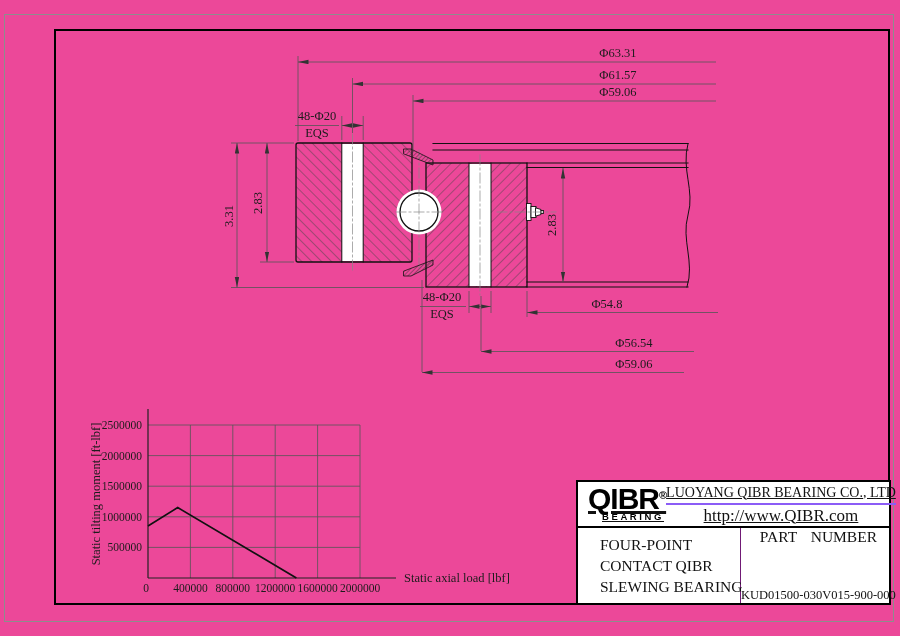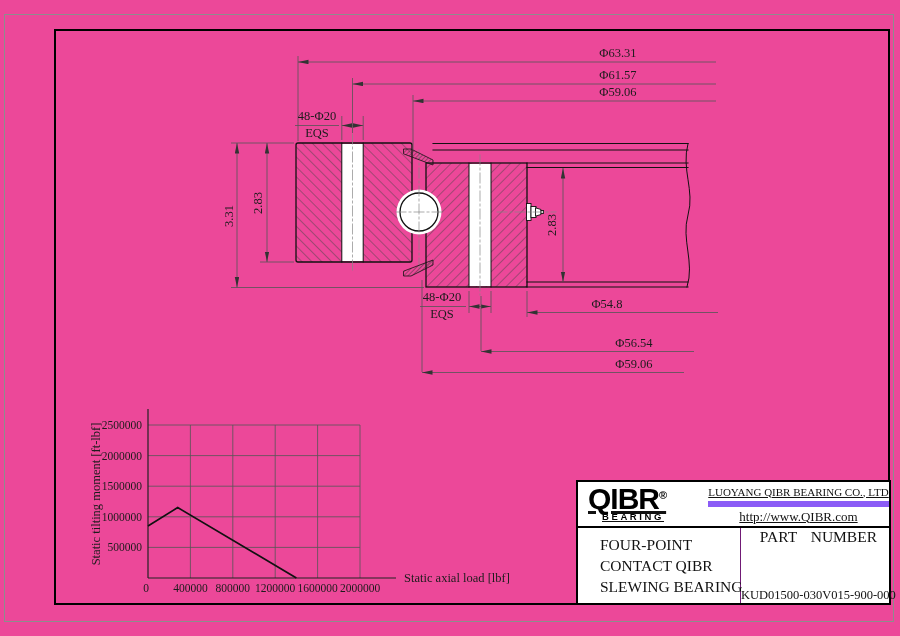--- a/index.html
+++ b/index.html
@@ -20,22 +20,22 @@
         border:2px solid #000;box-sizing:border-box;background:#fff;display:flex;flex-direction:column;}
   #tb-row1{display:flex;height:51px;text-decoration:underline;}
   #tb-logo{width:130px;padding:3px 0 0 10px;box-sizing:border-box;}
   #tb-logo .word{font-family:"Liberation Sans",sans-serif;font-weight:900;
         font-size:30px;letter-spacing:-1px;line-height:28px;color:#000;white-space:nowrap;}
   #tb-logo .reg{font-size:11px;vertical-align:top;position:relative;top:-4px;font-weight:700;}
   #tb-logo .sub{font-family:"Liberation Sans",sans-serif;font-weight:700;font-size:9.5px;
         letter-spacing:2.6px;margin:-2px 0 0 14px;color:#000;}
   #tb-company{flex:1;display:flex;flex-direction:column;}
   #tb-company .c1{flex:1;display:flex;align-items:center;justify-content:center;
-        border-bottom:6px solid #8b5cf6;font-size:11px;white-space:nowrap;}
-  #tb-company .c2{flex:1;display:flex;align-items:center;justify-content:center;font-size:13px;}
+        border-bottom:2px solid #8b5cf6;font-size:14px;white-space:nowrap;}
+  #tb-company .c2{flex:1;display:flex;align-items:center;justify-content:center;font-size:17px;}
   #tb-row2{flex:1;display:flex;border-top:2px solid #000;}
   #tb-product{width:163px;border-right:1px solid #701a75;box-sizing:border-box;
         display:flex;flex-direction:column;justify-content:center;padding-left:22px;}
   #tb-product div{font-size:15.5px;line-height:21px;white-space:nowrap;}
   #tb-part{flex:1;display:flex;flex-direction:column;align-items:center;justify-content:center;gap:20px;}
   #tb-part .lbl{font-size:15.5px;word-spacing:10px;}
   #tb-part .num{font-size:12.5px;margin-top:22px;white-space:nowrap;}
 </style>
 </head>
 <body>

